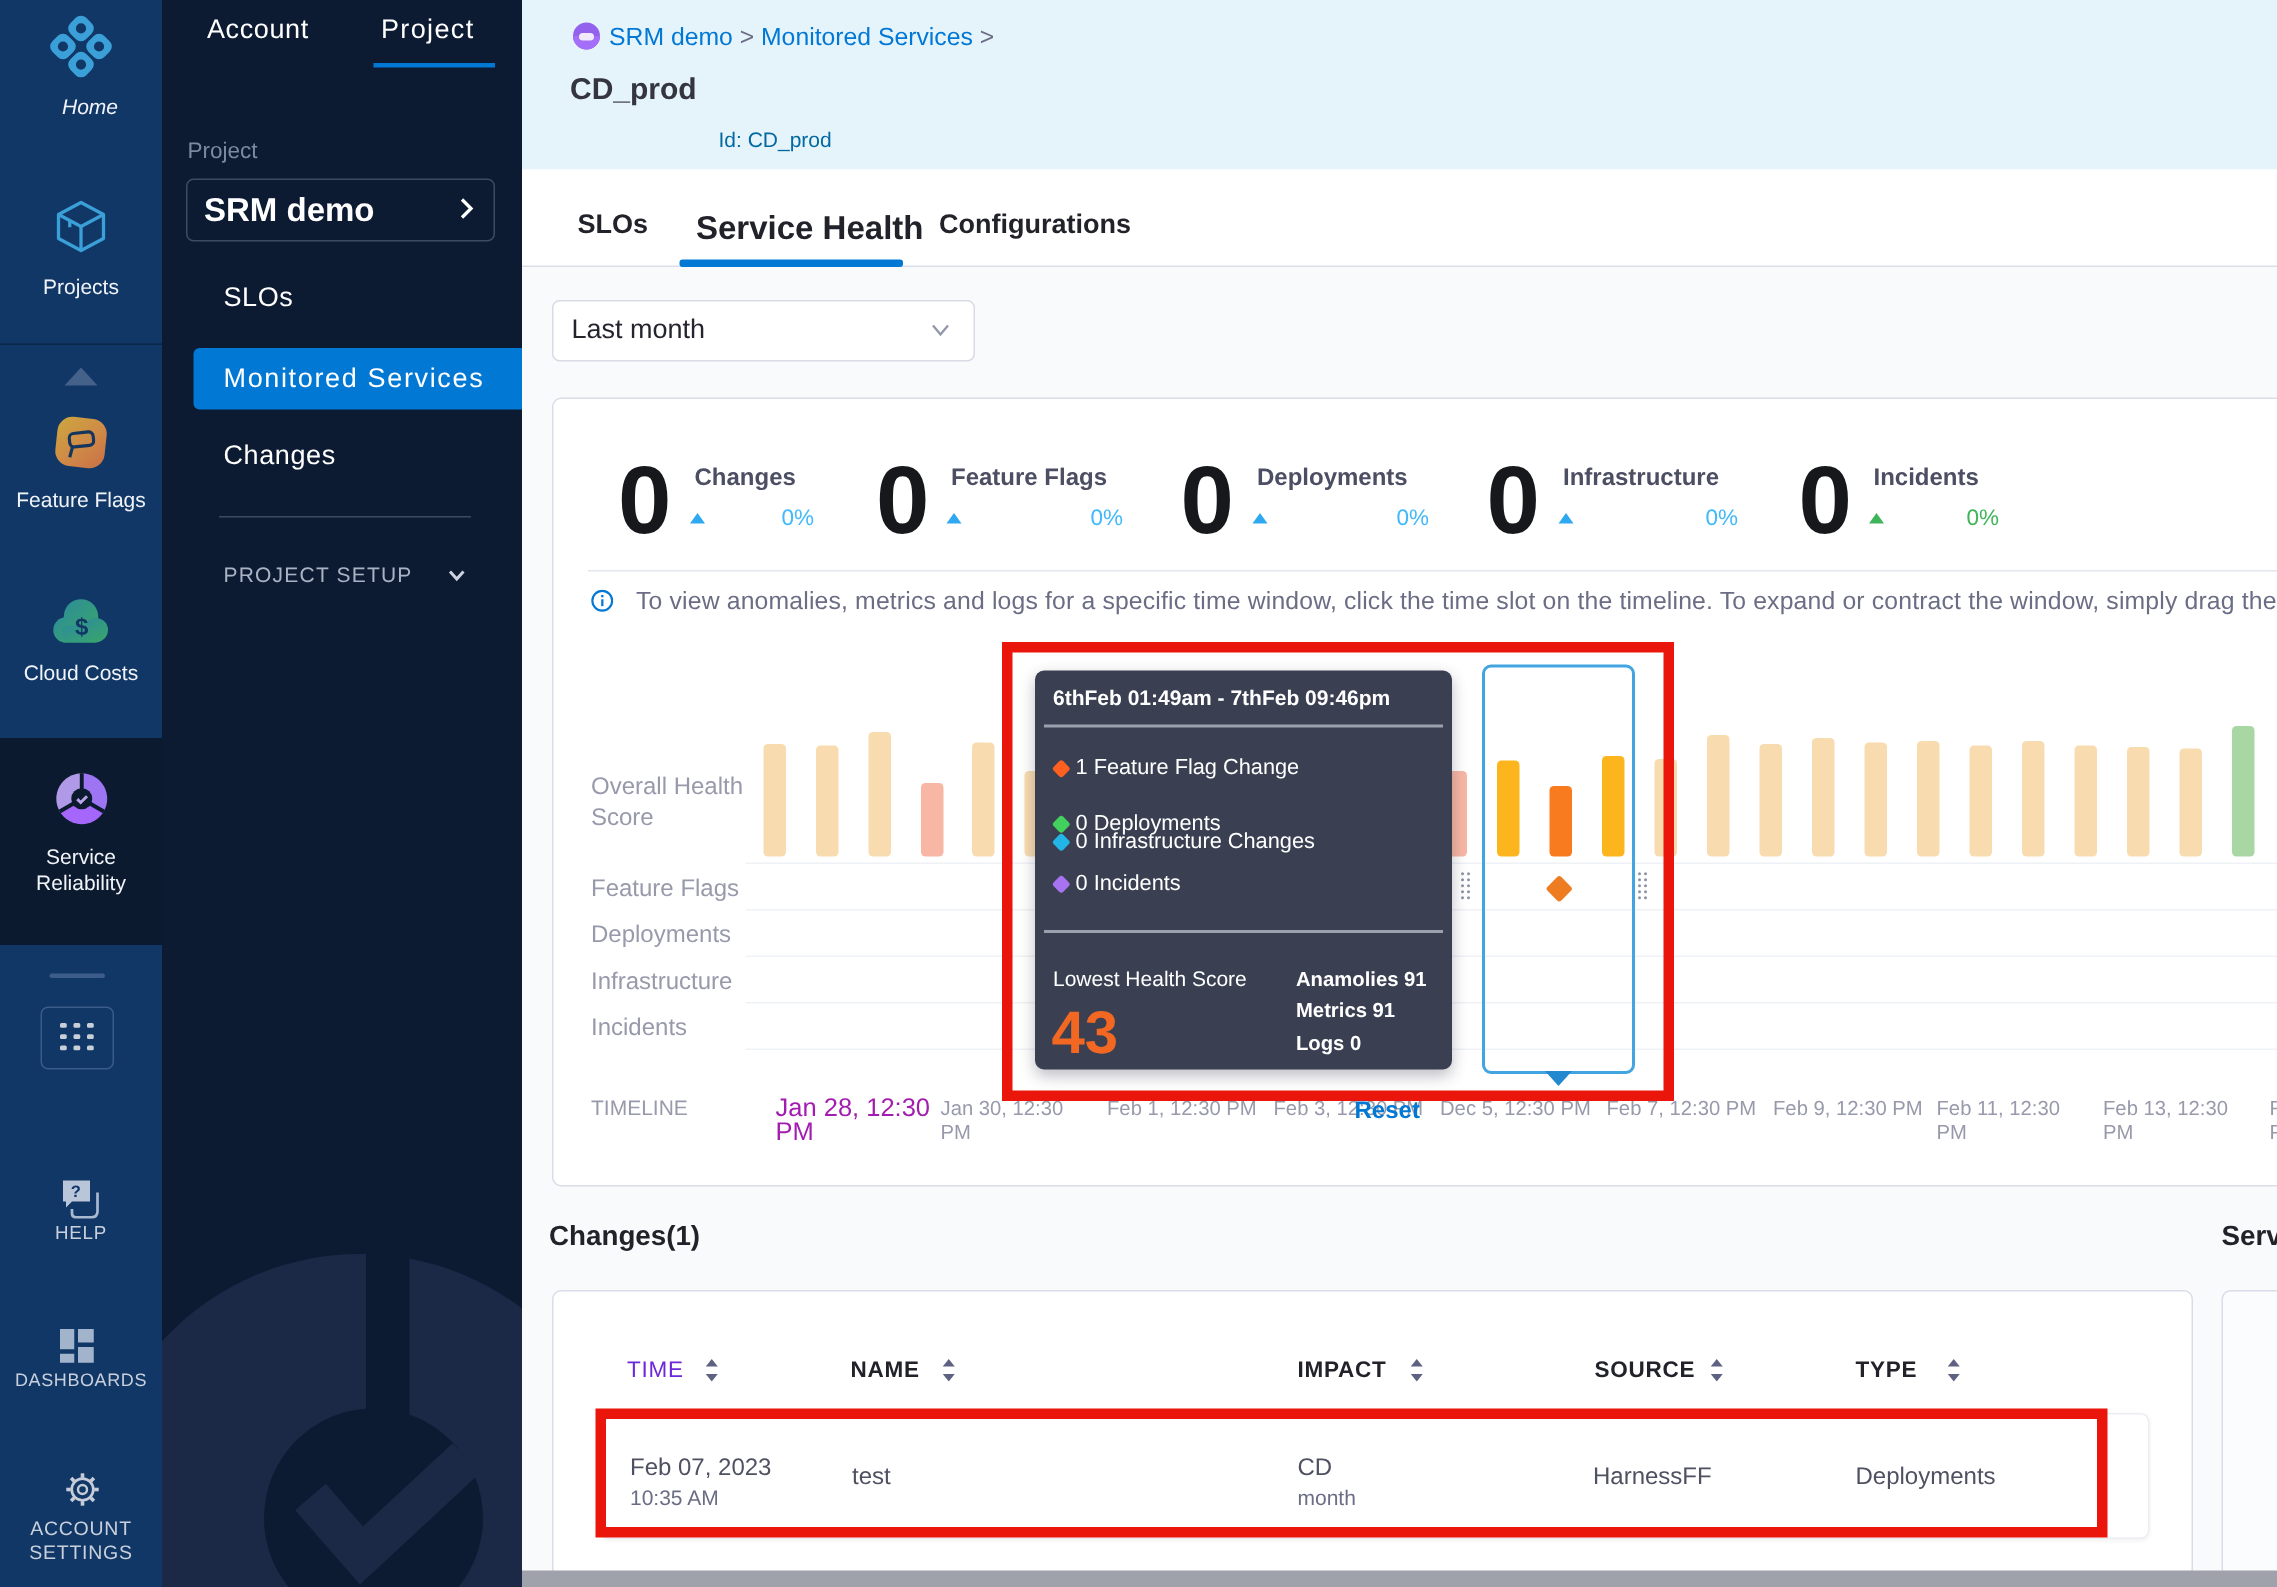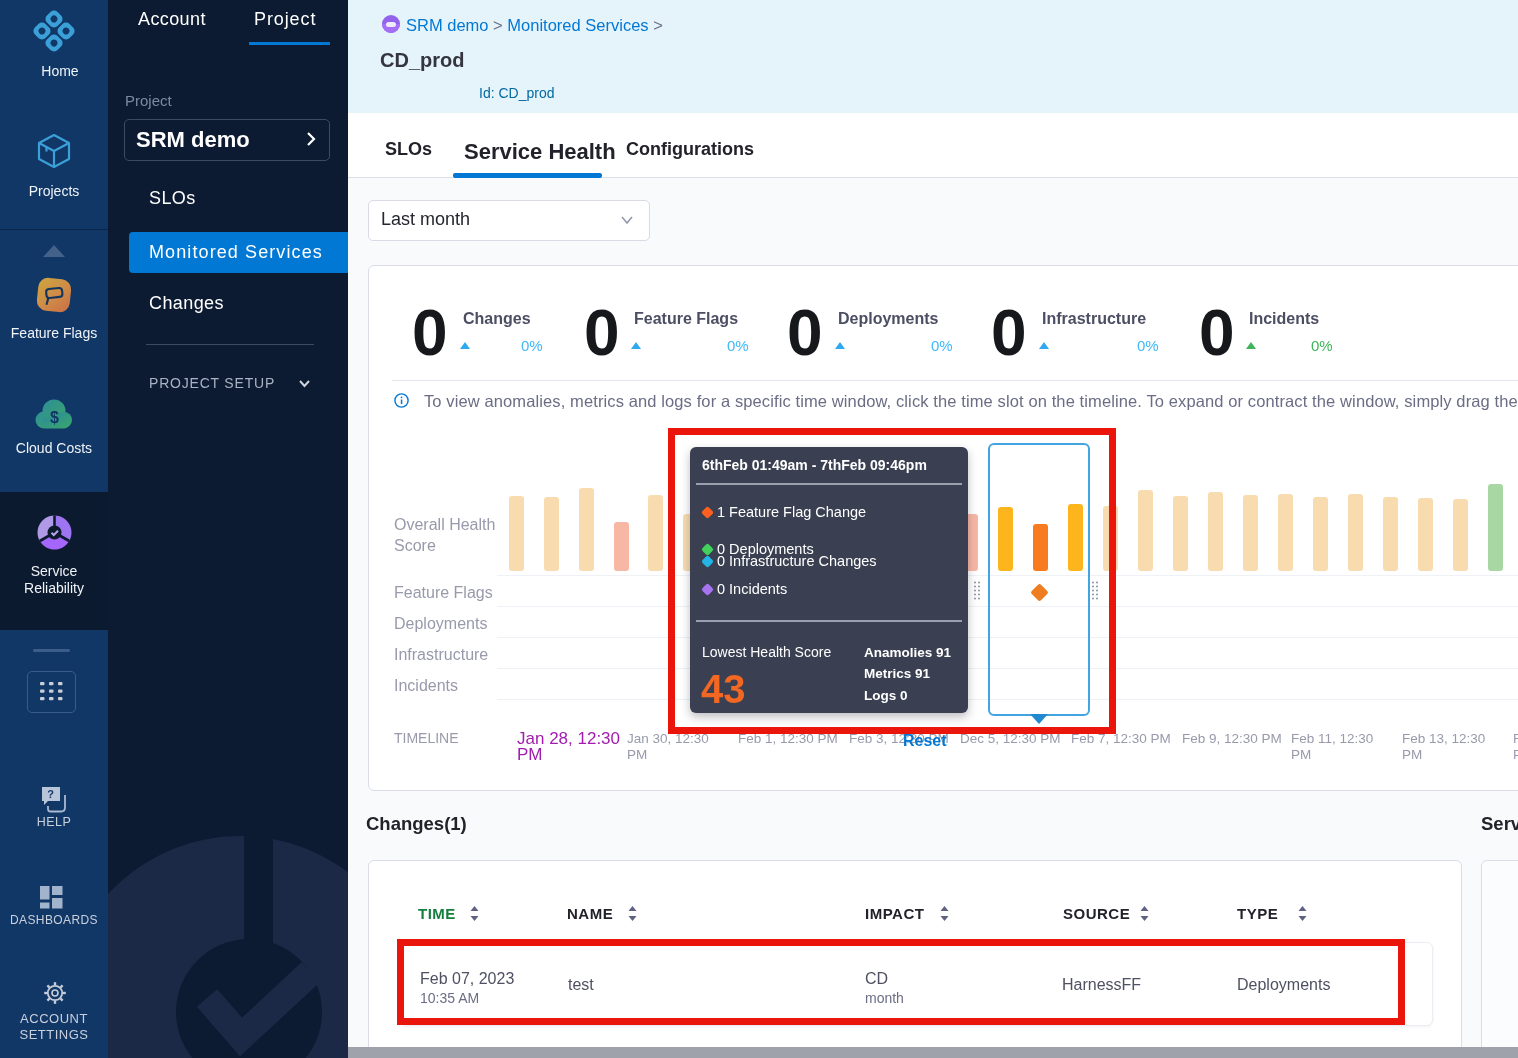--- a/index.html
+++ b/index.html
@@ -184,21 +184,21 @@
 
   <div class="abs" style="left:668px; top:428px; width:448px; height:306px; border:7px solid #ea150b; z-index:9;"></div>
   <div class="abs" style="left:397px; top:939px; width:1008px; height:86px; border:7px solid #ea150b; z-index:9;"></div>
 
   <div class="abs" style="left:366px; top:813px; font-size:18.5px; font-weight:bold; color:#22222a;">Changes(1)</div>
   <div class="abs" style="left:1481px; top:813px; font-size:18.5px; font-weight:bold; color:#22222a;">Serv</div>
 
   <div class="abs" style="left:368px; top:860px; width:1094px; height:192px; background:#fff; border:1px solid #dbdce8; border-radius:6px;"></div>
   <div class="abs" style="left:1481px; top:860px; width:60px; height:192px; background:#fbfcfe; border:1px solid #dbdce8; border-radius:6px;"></div>
 
-  <div class="abs" style="left:418px; top:905px; font-size:15px; font-weight:bold; letter-spacing:0.5px; color:#15803d;">TIME</div>
+  <div class="abs" style="left:418px; top:905px; font-size:15px; font-weight:normal; letter-spacing:0.5px; color:#6d28d9;">TIME</div>
   <svg class="abs" style="left:470px; top:906px;" width="9" height="15" viewBox="0 0 9 15">
       <path d="M4.5 0 L8.5 5 L0.5 5 Z" fill="#5f6182"></path>
       <path d="M4.5 15 L8.5 10 L0.5 10 Z" fill="#5f6182"></path>
     </svg>
   <div class="abs" style="left:567px; top:905px; font-size:15px; font-weight:bold; letter-spacing:0.5px; color:#22222a;">NAME</div>
   <svg class="abs" style="left:628px; top:906px;" width="9" height="15" viewBox="0 0 9 15">
       <path d="M4.5 0 L8.5 5 L0.5 5 Z" fill="#5f6182"></path>
       <path d="M4.5 15 L8.5 10 L0.5 10 Z" fill="#5f6182"></path>
     </svg>
   <div class="abs" style="left:865px; top:905px; font-size:15px; font-weight:bold; letter-spacing:0.5px; color:#22222a;">IMPACT</div>
@@ -271,21 +271,21 @@
 <rect x="6" y="23" width="15" height="15" rx="5"></rect>
           <rect x="23" y="23" width="15" height="15" rx="5"></rect>
 </g>
 <g transform="rotate(45 22 22)" fill="#113767">
 <circle cx="13.5" cy="13.5" r="3.4"></circle>
           <circle cx="30.5" cy="13.5" r="3.4"></circle>
           <circle cx="13.5" cy="30.5" r="3.4"></circle>
           <circle cx="30.5" cy="30.5" r="3.4"></circle>
 </g>
       </svg>
-<div style="position:absolute; left:0; top:63px; width:120px; text-align:center; font-size:14px; color:#f0f3f8;">Home</div>
+<div style="position:absolute; left:0; top:63px; width:120px; text-align:center; font-size:14px; color:#f0f3f8;font-style:italic;">Home</div>
 <svg style="position:absolute; left:36px; top:132px;" width="36" height="38" viewBox="0 0 36 38">
 <g fill="none" stroke="#3ba0d8" stroke-width="2.2" stroke-linejoin="round">
 <path d="M18 3 L33 11 L33 27 L18 35 L3 27 L3 11 Z"></path>
 <path d="M3 11 L18 19 L33 11"></path>
           <path d="M18 19 L18 35"></path>
 <path d="M10.5 15 L10.5 19.5"></path>
 </g>
       </svg>
 <div style="position:absolute; left:0; top:183px; width:108px; text-align:center; font-size:14px; color:#f0f3f8;">Projects</div>
 <div style="position:absolute; left:43px; top:245px; width:0; height:0; border-left:11px solid transparent; border-right:11px solid transparent; border-bottom:12px solid #44618a;"></div>

